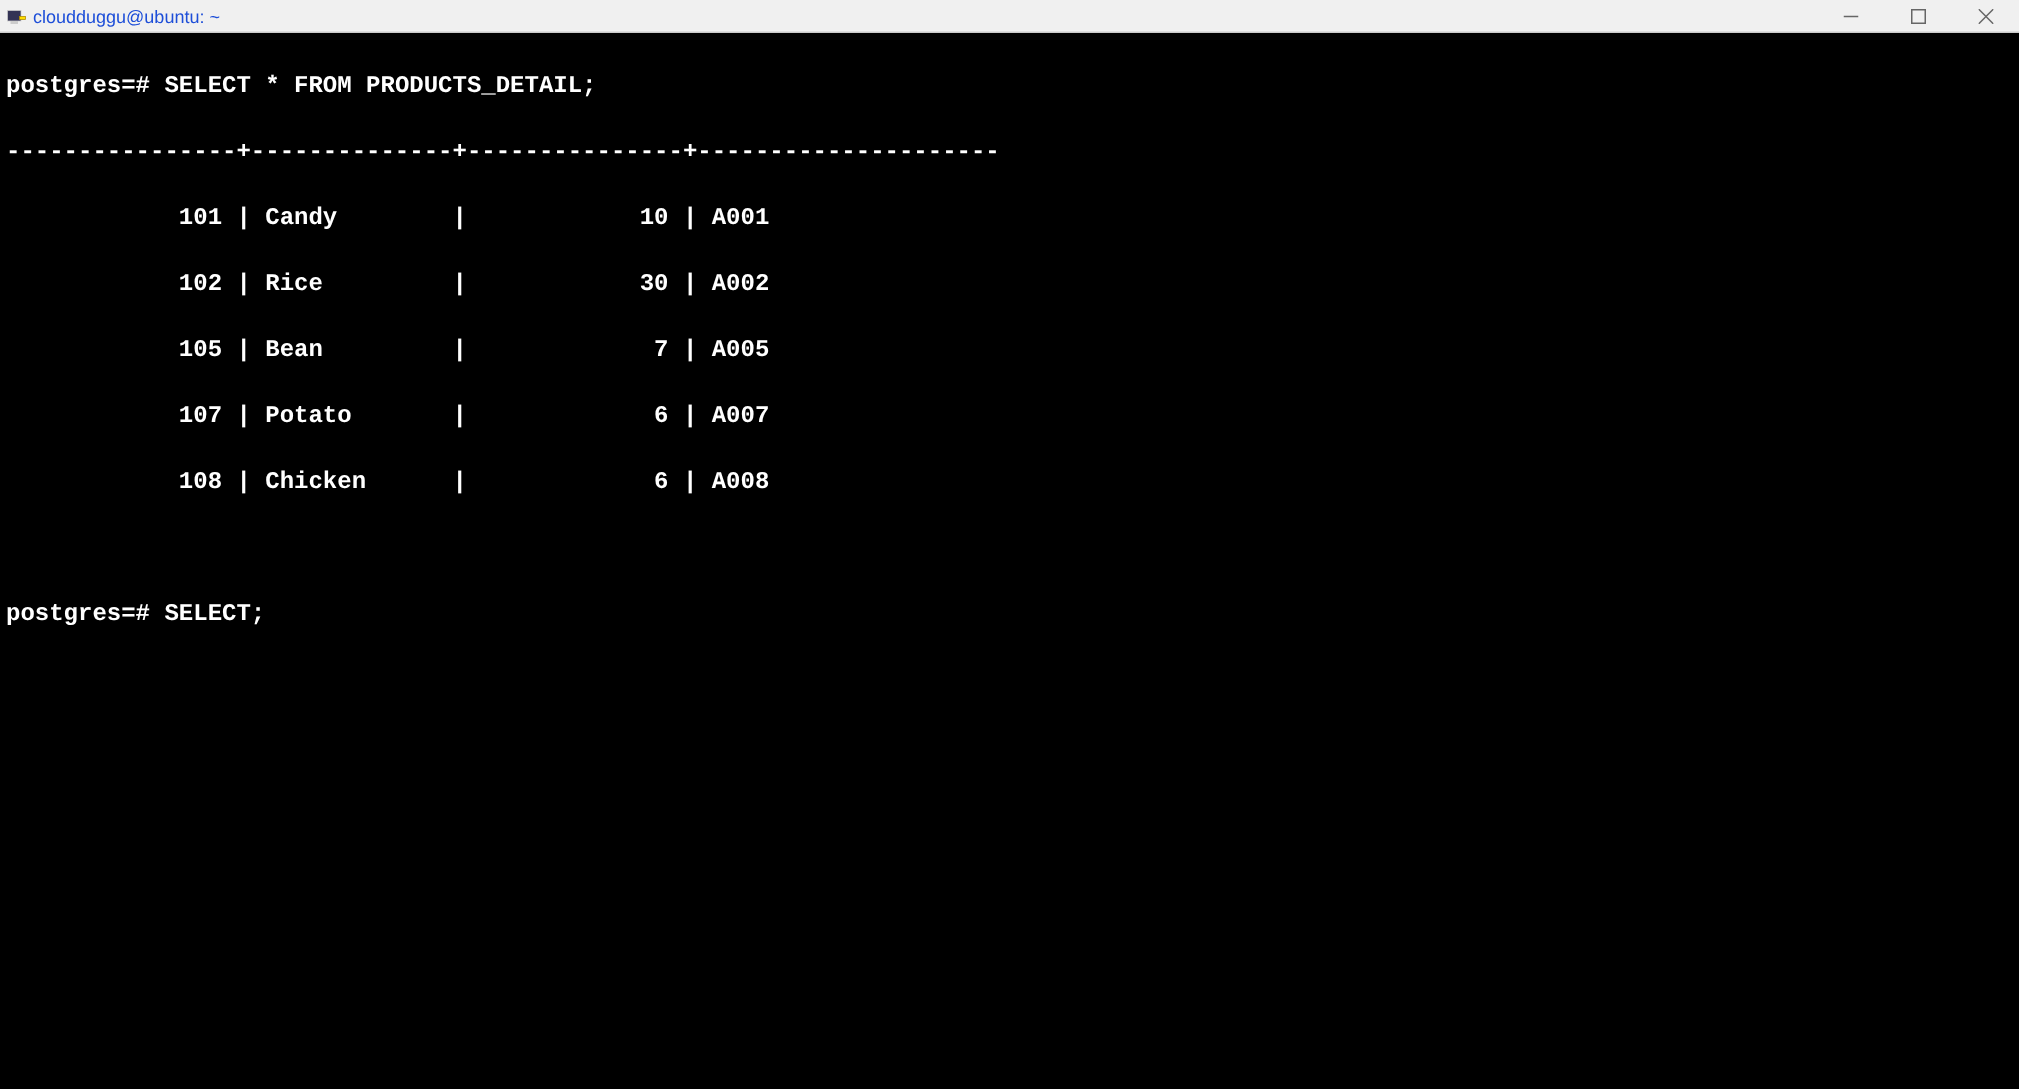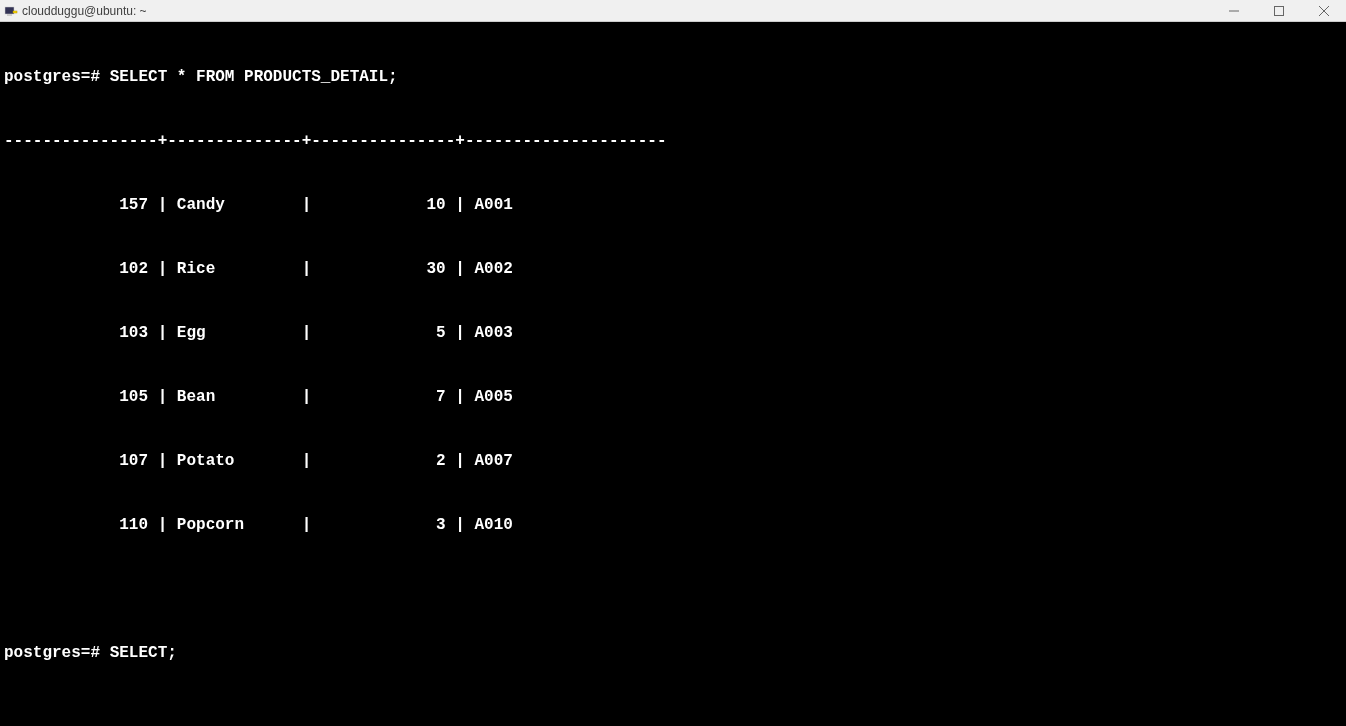--- a/index.html
+++ b/index.html
@@ -12,21 +12,21 @@
       color: #fff;
       font-family: Consolas, 'Courier New', monospace;
       font-size: 16px;
       line-height: 22px;
       overflow: hidden;
       width: 1346px;
       height: 726px;
     }
     .title-bar {
       background: #f0f0f0;
-      color: #404040;
+      color: #1d4ed8;
       height: 22px;
       display: flex;
       align-items: center;
       font-family: 'Segoe UI', Tahoma, sans-serif;
       font-size: 12px;
       padding-left: 4px;
       border-bottom: 1px solid #ccc;
     }
     .title-bar .putty-icon {
       width: 14px;
@@ -54,21 +54,20 @@
       color: #666;
       font-family: Arial, sans-serif;
     }
     .terminal {
       padding: 2px 4px;
       white-space: pre;
       font-weight: bold;
     }
     .terminal-line {
       white-space: pre;
-      margin-top: 20px;
     }
   </style>
 </head>
 <body>
 
 <div class="title-bar">
   <span class="putty-icon">
     <svg width="14" height="14" viewBox="0 0 14 14">
       <rect x="1" y="3" width="9" height="7" fill="#335" stroke="#ccc" stroke-width="0.5"></rect>
       <rect x="3" y="10" width="5" height="2" fill="#ccc"></rect>
@@ -92,26 +91,25 @@
           <line x1="0" y1="0" x2="10" y2="10" stroke="#666" stroke-width="1"></line>
           <line x1="10" y1="0" x2="0" y2="10" stroke="#666" stroke-width="1"></line>
         </svg>
     </div>
   </div>
 </div>
 
 <div class="terminal">
 <div class="terminal-line"><span>postgres=#</span> <span>SELECT * FROM PRODUCTS_DETAIL;</span></div>
 <div class="terminal-line">----------------+--------------+---------------+---------------------</div>
-<div class="terminal-line">            157 | Candy        |            10 | A001</div>
+<div class="terminal-line">            101 | Candy        |            10 | A001</div>
 <div class="terminal-line">            102 | Rice         |            30 | A002</div>
-<div class="terminal-line">            103 | Egg          |             5 | A003</div>
 <div class="terminal-line">            105 | Bean         |             7 | A005</div>
-<div class="terminal-line">            107 | Potato       |             2 | A007</div>
-<div class="terminal-line">            110 | Popcorn      |             3 | A010</div>
+<div class="terminal-line">            107 | Potato       |             6 | A007</div>
+<div class="terminal-line">            108 | Chicken      |             6 | A008</div>
 <div class="terminal-line"> </div>
 <div class="terminal-line"><span>postgres=#</span> <span>SELECT;</span></div>
 
 
 
 
 
 
 
 

